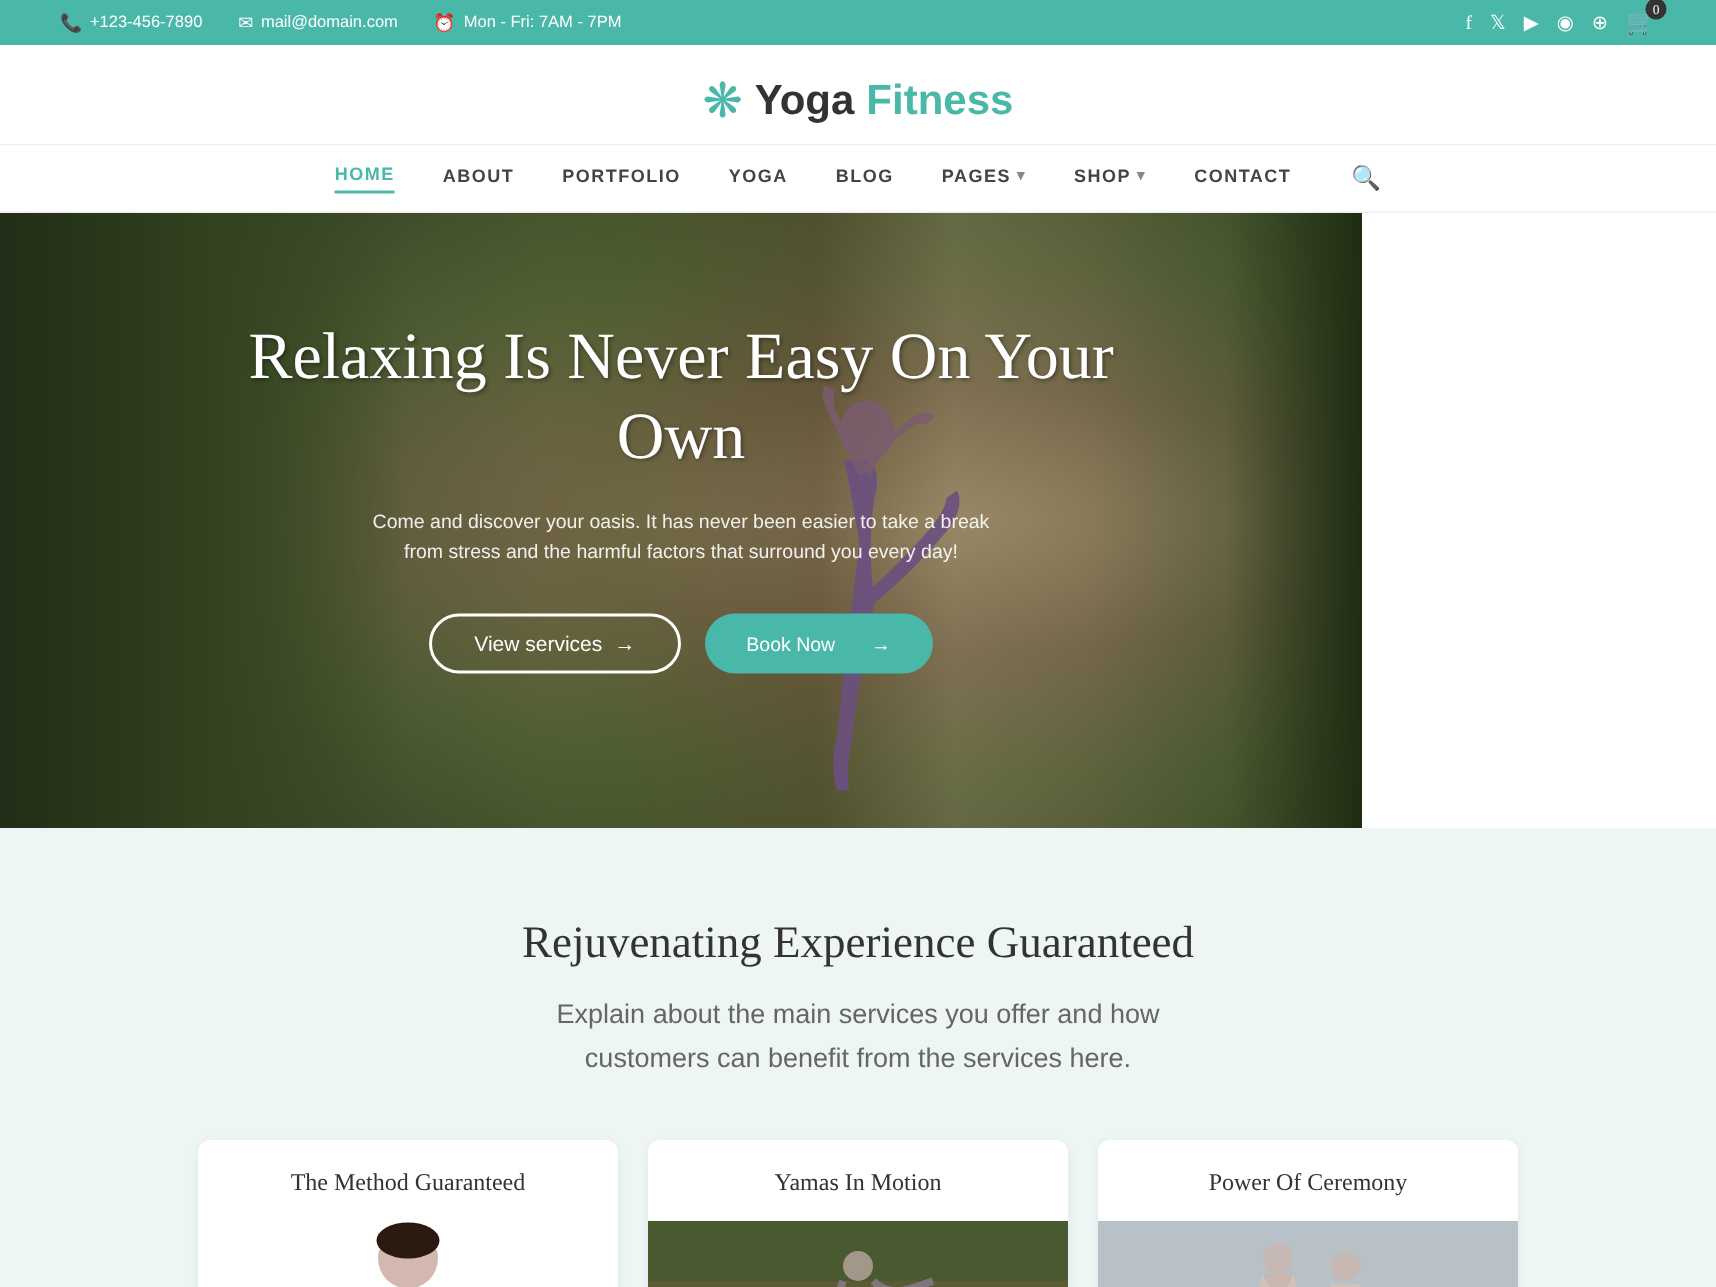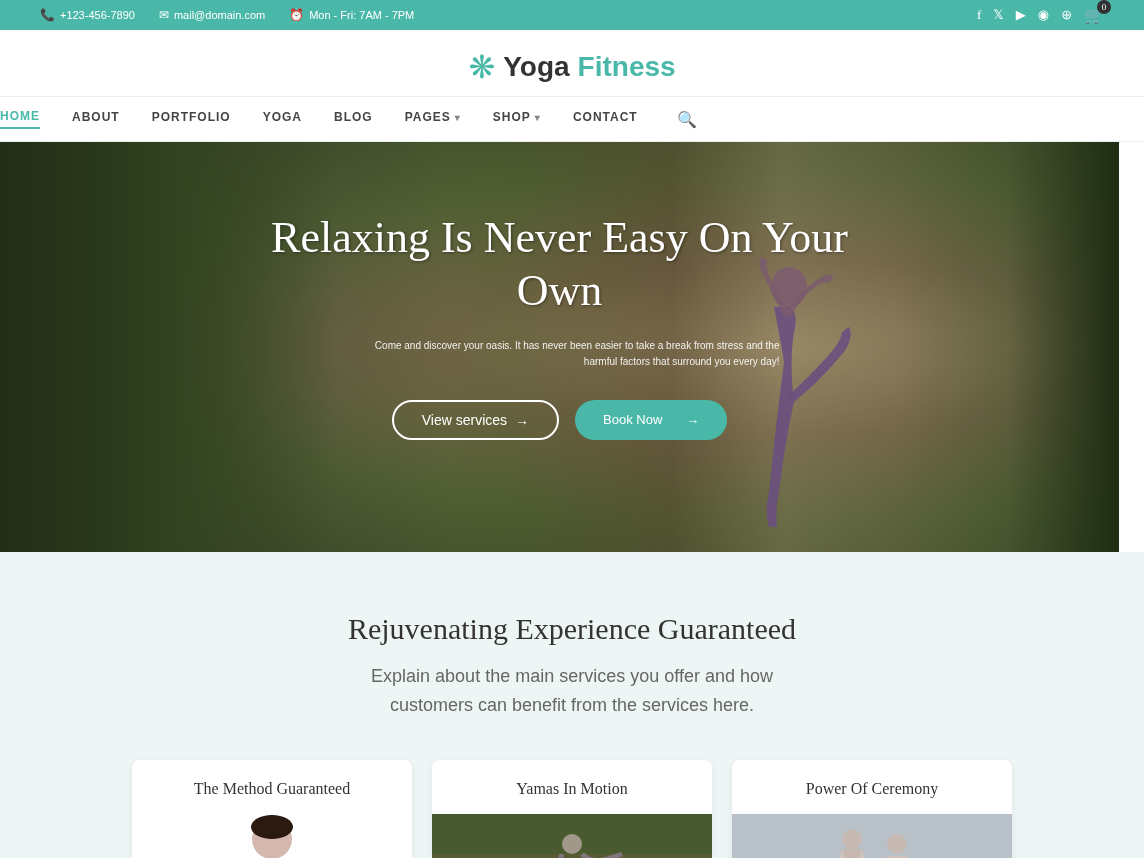--- a/index.html
+++ b/index.html
@@ -88,21 +88,21 @@
       font-size: 28px;
       font-weight: bold;
       color: #4ab8a8;
     }
 
     
     .nav {
       background: white;
       display: flex;
       align-items: center;
-      justify-content: flex-start;
+      justify-content: center;
       padding: 12px 0;
       gap: 32px;
       border-bottom: 1px solid #eee;
     }
     .nav-item {
       font-family: Arial, sans-serif;
       font-size: 12px;
       font-weight: bold;
       letter-spacing: 1px;
       text-transform: uppercase;
@@ -125,21 +125,21 @@
       margin-left: 8px;
     }
     .dropdown-arrow {
       font-size: 10px;
       color: #888;
     }
 
     
     .hero {
       position: relative;
-      width: 1119px;
+      width: 908px;
       height: 410px;
       overflow: hidden;
       background: #4d7c0f;
       text-decoration: underline;
     }
     .hero-bg {
       position: absolute;
       inset: 0;
       background: 
         linear-gradient(to right, rgba(40,50,30,0.6) 0%, rgba(40,50,30,0.2) 40%, rgba(40,50,30,0.3) 100%);
@@ -166,28 +166,27 @@
       font-family: Georgia, serif;
       font-size: 44px;
       font-weight: normal;
       color: white;
       line-height: 1.2;
       margin-bottom: 20px;
       text-shadow: 1px 1px 3px rgba(0,0,0,0.4);
     }
     .hero-subtitle {
       font-family: Arial, sans-serif;
-      font-size: 10px;
+      font-size: 13px;
       color: rgba(255,255,255,0.9);
       line-height: 1.6;
       margin-bottom: 30px;
       max-width: 440px;
       margin-left: auto;
       margin-right: auto;
-      text-align: right;
     }
     .hero-buttons {
       display: flex;
       gap: 16px;
       justify-content: center;
     }
     .btn-outline {
       border: 2px solid white;
       color: white;
       background: transparent;

